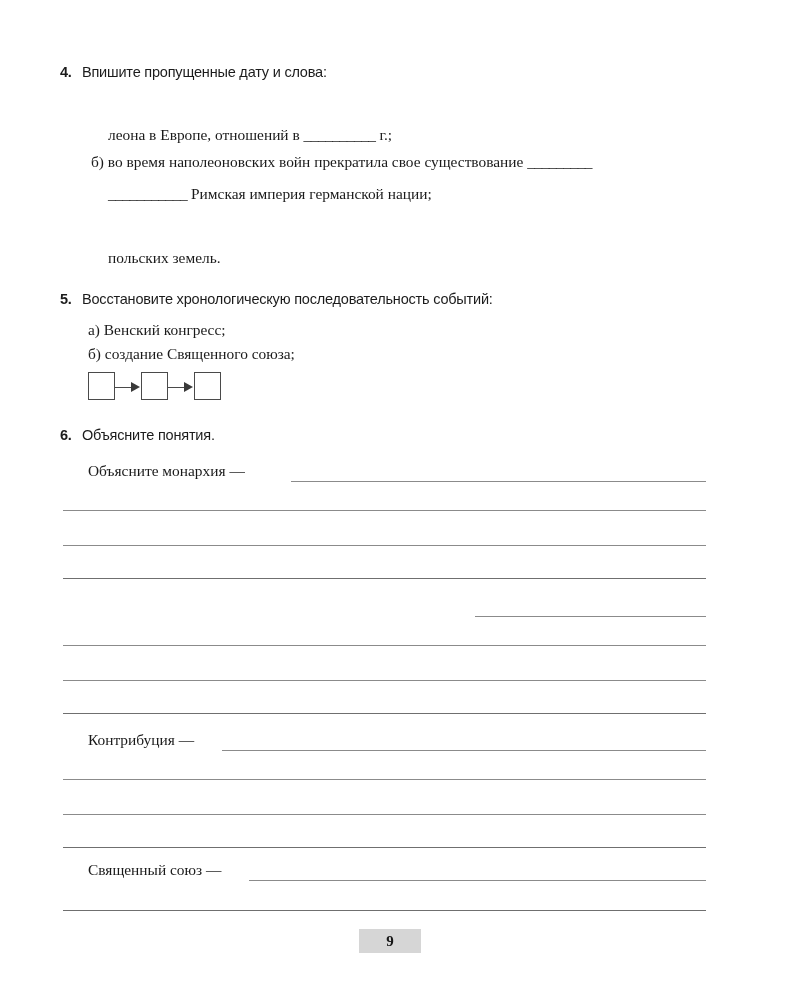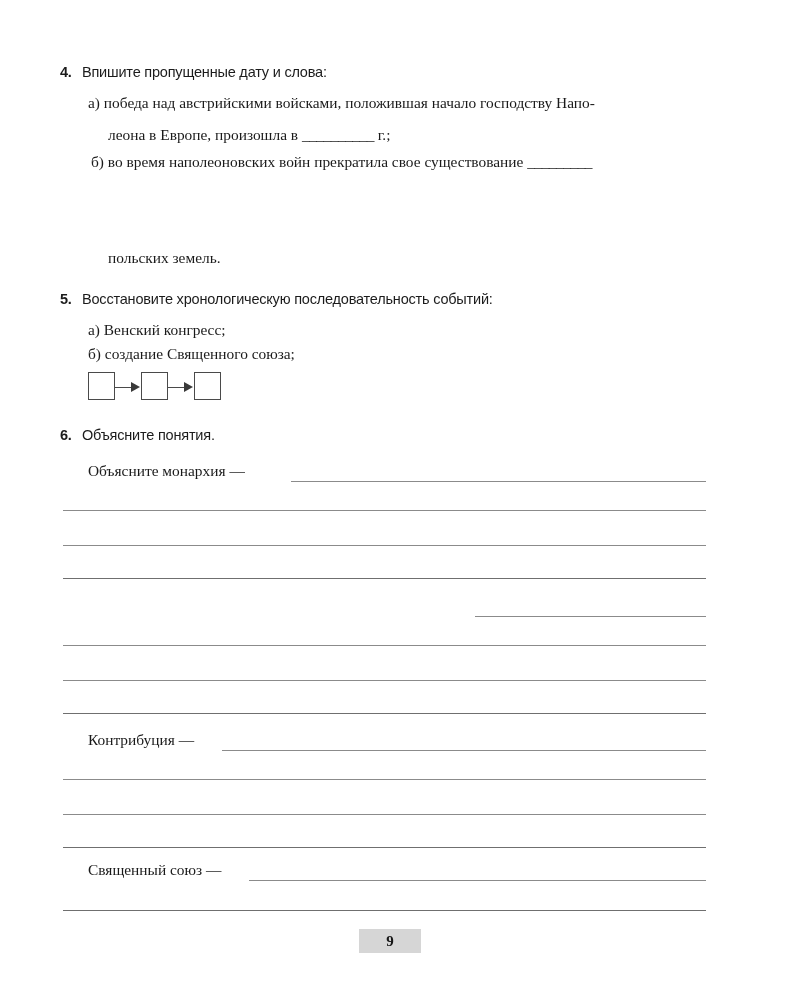--- a/index.html
+++ b/index.html
@@ -104,34 +104,34 @@
 </style>
 </head>
 <body>
 
 <div class="page">
 
   <div class="task-head" style="top:64px;">
     <span class="num">4.</span><span>Впишите пропущенные дату и слова:</span>
   </div>
 
-  <div class="ln" style="left:88px; top:94px;">
-    <span>а)</span>
-    <span>победа над австрийскими войсками, положившая начало господству Напо-</span>
-  </div>
   <div class="ln" style="left:108px; top:126px;">
-    <span>леона в Европе, произошла в</span>
+    <span>леона в Европе, отношений в</span>
     <span class="blank">__________</span>
     <span>г.;</span>
   </div>
 
   <div class="ln" style="left:91px; top:153px;">
     <span>б)</span>
     <span>во время наполеоновских войн прекратила свое существование</span>
     <span class="blank">_________</span>
+  </div>
+  <div class="ln" style="left:108px; top:185px;">
+    <span class="blank">___________</span>
+    <span>Римская империя германской нации;</span>
   </div>
 
   <div class="ln" style="left:108px; top:249px;">
     <span>польских земель.</span>
   </div>
 
   <div class="task-head" style="top:291px;">
     <span class="num">5.</span><span>Восстановите хронологическую последовательность событий:</span>
   </div>
 

